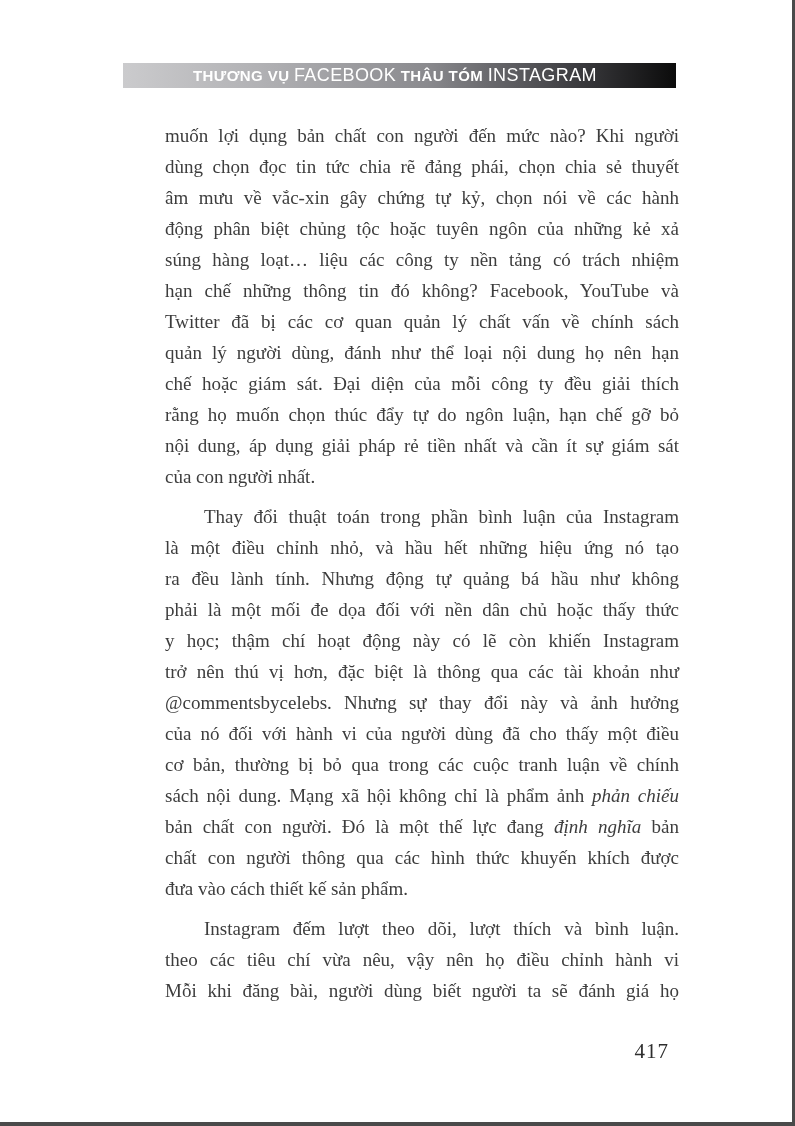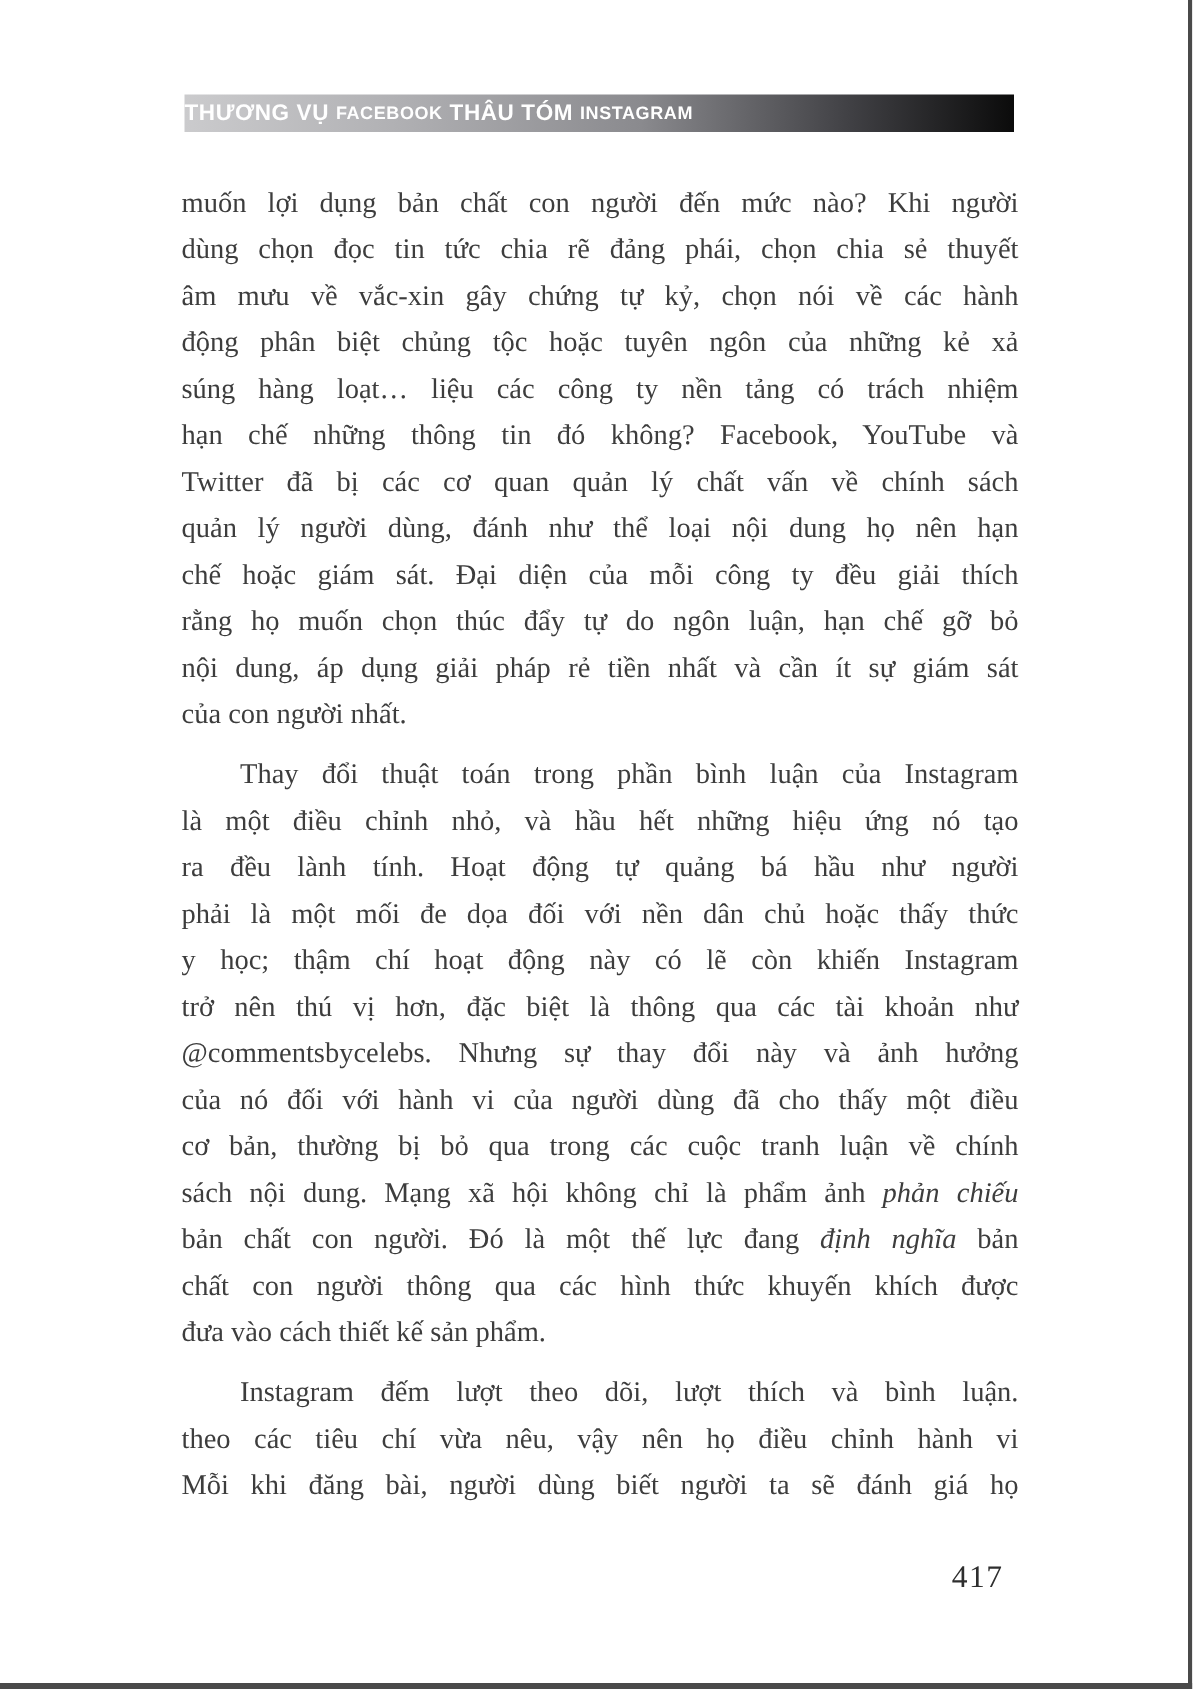--- a/index.html
+++ b/index.html
@@ -36,52 +36,53 @@
   .header-bar {
     position: absolute;
     left: 123px;
     top: 63px;
     width: 553px;
     height: 25px;
     box-sizing: border-box;
     padding-right: 9px;
     display: flex;
     align-items: center;
-    justify-content: flex-start;
+    justify-content: center;
     background: linear-gradient(to right, #cbcbcd 0%, #b1b1b4 25%, #8a8a8e 55%, #414145 80%, #0b0b0b 100%);
     color: #ffffff;
     font-family: "Liberation Sans", sans-serif;
     white-space: pre;
   }
   .hseg {
     font-size: 15px;
     font-weight: 600;
     letter-spacing: 0.4px;
     line-height: 25px;
   }
   .hseg.brand {
-    font-size: 12px;
-    font-weight: 700;
+    font-size: 18px;
+    font-weight: 400;
   }
   
   .content {
     position: absolute;
     left: 121px;
     top: 120px;
     width: 558px;
     color: #3d3d3d;
     font-size: 19px;
   }
   .paragraph + .paragraph {
     margin-top: 9px;
   }
   .line {
     line-height: 31px;
     text-align: justify;
     text-align-last: justify;
+    margin-left: 44px;
   }
   .line.end {
     text-align-last: left;
   }
   .line.indent {
     text-indent: 39px;
   }
   .it {
     font-style: italic;
   }
@@ -111,21 +112,21 @@
         <div class="line"><span>Twitter đã bị các cơ quan quản lý chất vấn về chính sách</span></div>
         <div class="line"><span>quản lý người dùng, đánh như thể loại nội dung họ nên hạn</span></div>
         <div class="line"><span>chế hoặc giám sát. Đại diện của mỗi công ty đều giải thích</span></div>
         <div class="line"><span>rằng họ muốn chọn thúc đẩy tự do ngôn luận, hạn chế gỡ bỏ</span></div>
         <div class="line"><span>nội dung, áp dụng giải pháp rẻ tiền nhất và cần ít sự giám sát</span></div>
         <div class="line end"><span>của con người nhất.</span></div>
       </div>
       <div class="paragraph">
         <div class="line indent"><span>Thay đổi thuật toán trong phần bình luận của Instagram</span></div>
         <div class="line"><span>là một điều chỉnh nhỏ, và hầu hết những hiệu ứng nó tạo</span></div>
-        <div class="line"><span>ra đều lành tính. Hoạt động tự quảng bá hầu như người</span></div>
+        <div class="line"><span>ra đều lành tính. Nhưng động tự quảng bá hầu như không</span></div>
         <div class="line"><span>phải là một mối đe dọa đối với nền dân chủ hoặc thấy thức</span></div>
         <div class="line"><span>y học; thậm chí hoạt động này có lẽ còn khiến Instagram</span></div>
         <div class="line"><span>trở nên thú vị hơn, đặc biệt là thông qua các tài khoản như</span></div>
         <div class="line"><span>@commentsbycelebs. Nhưng sự thay đổi này và ảnh hưởng</span></div>
         <div class="line"><span>của nó đối với hành vi của người dùng đã cho thấy một điều</span></div>
         <div class="line"><span>cơ bản, thường bị bỏ qua trong các cuộc tranh luận về chính</span></div>
         <div class="line"><span>sách nội dung. Mạng xã hội không chỉ là phẩm ảnh </span><span class="it">phản chiếu</span></div>
         <div class="line"><span>bản chất con người. Đó là một thế lực đang </span><span class="it">định nghĩa</span><span> bản</span></div>
         <div class="line"><span>chất con người thông qua các hình thức khuyến khích được</span></div>
         <div class="line end"><span>đưa vào cách thiết kế sản phẩm.</span></div>

